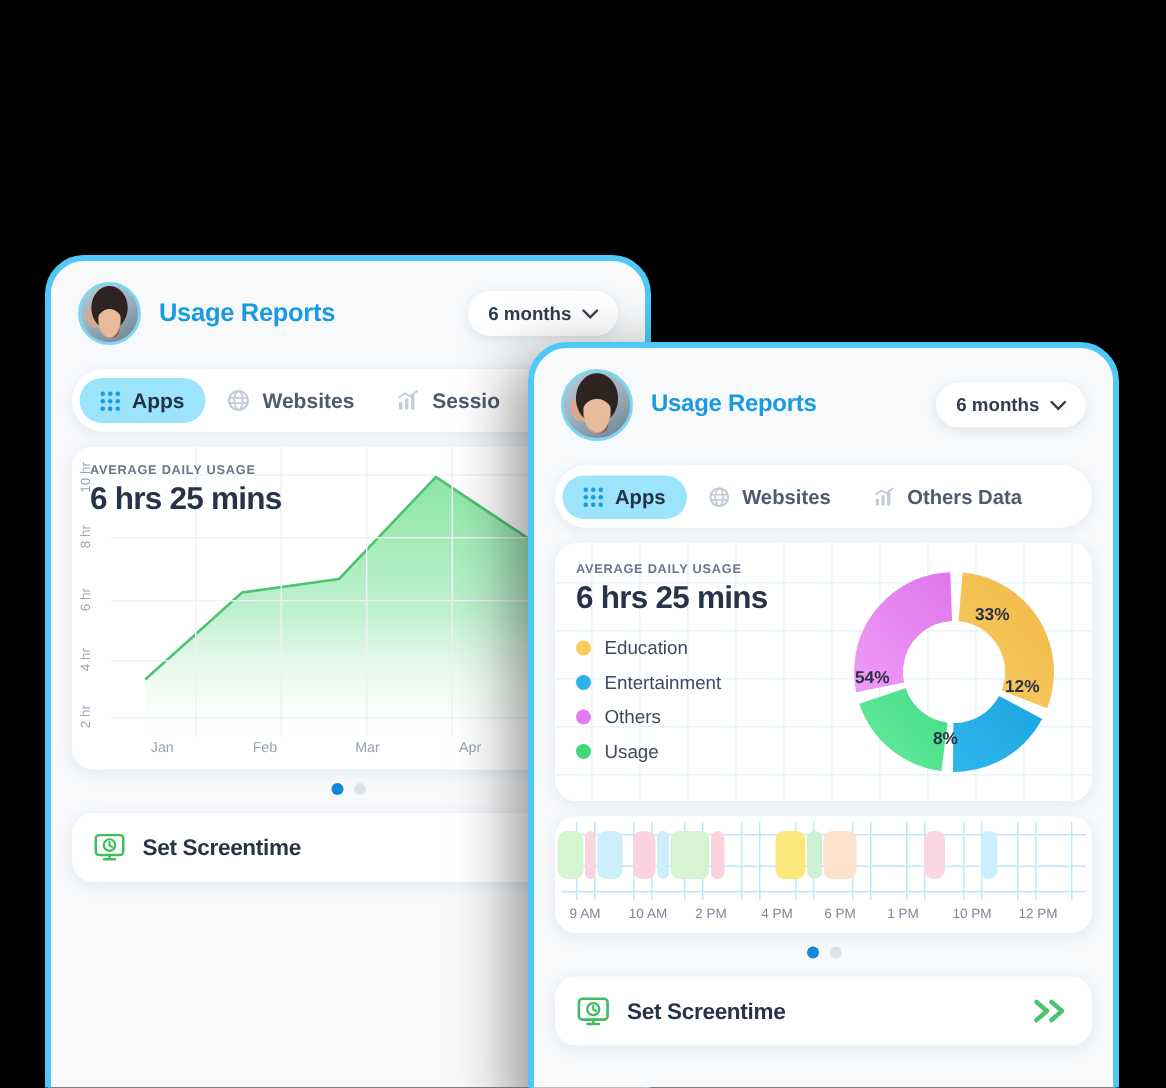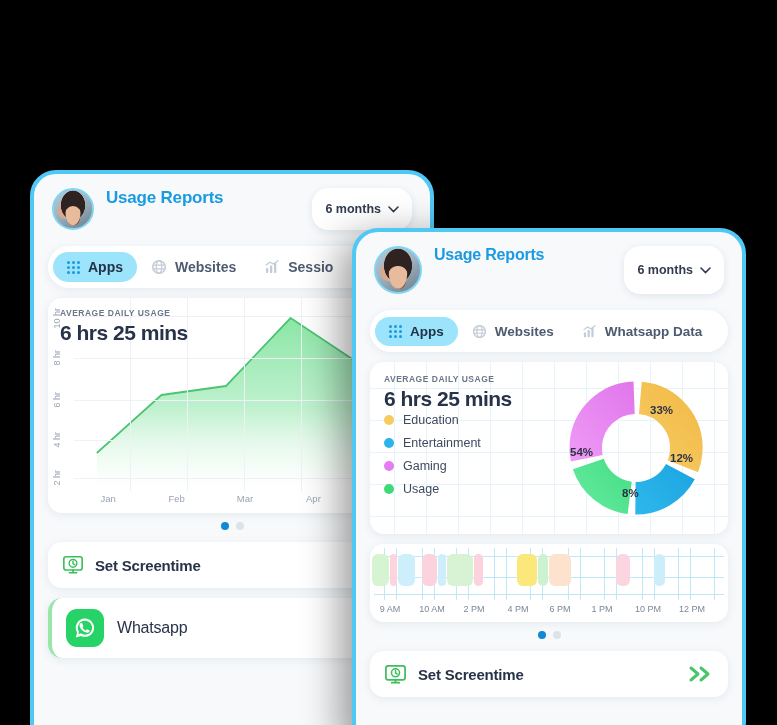--- a/index.html
+++ b/index.html
@@ -25,21 +25,21 @@
     box-shadow: 0 18px 40px rgba(0,0,0,0.45);
   }
   #front-card {
     left: 352px; top: 228px;
     width: 394px; height: 520px;
     box-shadow: -10px 10px 40px rgba(0,0,0,0.42);
   }
 
   
   .card-header {
-    display: flex; 
+    display: flex; align-items: center;
     padding: 14px 18px 8px 18px;
     gap: 12px;
   }
   .avatar {
     width: 42px; height: 42px; border-radius: 50%;
     border: 2.5px solid #7fd6f3;
     background:
       radial-gradient(circle at 52% 78%, #7a4a3a 0 16%, transparent 17%),
       radial-gradient(ellipse at 50% 40%, #2e2320 0 44%, transparent 46%),
       radial-gradient(circle at 30% 55%, #d8a98e 0 22%, transparent 24%),
@@ -134,21 +134,21 @@
   .grid-v { position: absolute; inset: 0; display: flex; }
   .grid-v i { flex: 1; border-right: 1px solid #eef2f6; display: block; }
   .grid-h { position: absolute; inset: 0; }
   .grid-h i { position: absolute; left: 0; right: 0; border-top: 1px solid #eef2f6; display: block; }
 
   
   #donut-panel { height: 172px; padding: 12px 14px; display: flex; }
   .donut-grid { position: absolute; inset: 0; }
   .donut-grid i { position: absolute; top: 0; bottom: 0; width: 1px; background: #e6f4fb; }
   .donut-grid b { position: absolute; left: 0; right: 0; height: 1px; background: #e6f4fb; }
-  .legend { margin-top: 2px; }
+  .legend { margin-top: 14px; }
   .legend-row { display: flex; align-items: center; gap: 9px; margin-bottom: 9px; }
   .legend-dot { width: 10px; height: 10px; border-radius: 50%; flex: 0 0 auto; }
   .legend-text { font-size: 12.5px; color: #3d4a60; font-weight: normal; }
   .donut-wrap { position: absolute; right: 18px; top: 12px; width: 148px; height: 148px; }
   .donut-pct {
     position: absolute; font-size: 11.5px; font-weight: bold; color: #2b3245;
   }
 
   
   #timeline-panel { height: 78px; padding: 0; }
@@ -306,29 +306,20 @@
     <div class="action-row">
       <svg width="22" height="22" viewBox="0 0 24 24">
         <rect x="2" y="3" width="20" height="14.5" rx="2.5" fill="none" stroke="#3dbd5c" stroke-width="1.8"></rect>
         <circle cx="12" cy="10.2" r="4.2" fill="none" stroke="#3dbd5c" stroke-width="1.6"></circle>
         <path d="M12 7.8v2.6l1.9 1.1" stroke="#3dbd5c" stroke-width="1.5" fill="none" stroke-linecap="round"></path>
         <path d="M12 17.5v3M8 20.5h8" stroke="#3dbd5c" stroke-width="1.8" stroke-linecap="round"></path>
       </svg>
       <span class="action-label">Set Screentime</span>
     </div>
 
-    <div class="app-row">
-      <span class="app-icon">
-        <svg width="24" height="24" viewBox="0 0 24 24">
-          <path d="M12 2.6a9.2 9.2 0 00-7.9 13.9L2.8 21.4l5.1-1.3A9.2 9.2 0 1012 2.6zm0 2.1a7.1 7.1 0 015.9 11l.0.0a7.1 7.1 0 01-9.6 1.9l-.4-.2-2.6.7.7-2.5-.3-.4A7.1 7.1 0 0112 4.7z" fill="#ffffff"></path>
-          <path d="M9.2 7.6c-.2-.5-.4-.5-.6-.5h-.5c-.2 0-.5.1-.7.4-.3.3-.9.9-.9 2.1s.9 2.4 1 2.6c.1.2 1.7 2.8 4.3 3.8 2.1.8 2.6.7 3 .6.5 0 1.4-.6 1.6-1.1.2-.6.2-1 .1-1.1l-.6-.3c-.2-.1-1.4-.7-1.6-.8-.2-.1-.4-.1-.5.1l-.7.9c-.1.2-.3.2-.5.1a6 6 0 01-1.8-1.1 6.6 6.6 0 01-1.2-1.6c-.1-.2 0-.4.1-.5l.4-.5.2-.4v-.4l-.8-1.8z" fill="#ffffff"></path>
-        </svg>
-      </span>
-      <span class="app-name">Whatsapp</span>
-    </div>
   </div>
 
   <div class="card" id="front-card">
 
     <div class="card-header">
       <div class="avatar avatar-front"></div>
       <div class="title title-front">Usage Reports</div>
       <div class="period-chip">
         <span>6 months</span>
         <svg class="chev" width="11" height="7" viewBox="0 0 11 7">
@@ -360,21 +351,21 @@
         </svg>
         <span class="tab-label-front">Websites</span>
       </div>
       <div class="tab">
         <svg width="15" height="15" viewBox="0 0 16 16">
           <rect x="2" y="9" width="2.3" height="5" rx="0.8" fill="#c3cbd6"></rect>
           <rect x="6" y="6.5" width="2.3" height="7.5" rx="0.8" fill="#c3cbd6"></rect>
           <rect x="10" y="4" width="2.3" height="10" rx="0.8" fill="#c3cbd6"></rect>
           <path d="M2 6L6 3.2L9.5 5L14 1.8" stroke="#c3cbd6" stroke-width="1.3" fill="none" stroke-linecap="round"></path>
         </svg>
-        <span class="tab-label-front">Whatsapp Data</span>
+        <span class="tab-label-front">Others Data</span>
       </div>
     </div>
 
     <div class="panel" id="donut-panel">
       <div class="donut-grid">
         <i style="left:24px"></i>
           <i style="left:56px"></i>
           <i style="left:88px"></i>
         <i style="left:120px"></i>
           <i style="left:152px"></i>
@@ -399,21 +390,21 @@
           <div class="legend-row">
             <span class="legend-dot" style="background:#f7cb5e"></span>
             <span class="legend-text">Education</span>
           </div>
           <div class="legend-row">
             <span class="legend-dot" style="background:#2bb3ea"></span>
             <span class="legend-text">Entertainment</span>
           </div>
           <div class="legend-row">
             <span class="legend-dot" style="background:#e37ef0"></span>
-            <span class="legend-text">Gaming</span>
+            <span class="legend-text">Others</span>
           </div>
           <div class="legend-row">
             <span class="legend-dot" style="background:#3fd97a"></span>
             <span class="legend-text">Usage</span>
           </div>
         </div>
       </div>
 
       <div class="donut-wrap">
         <svg width="148" height="148" viewBox="0 0 100 100">

